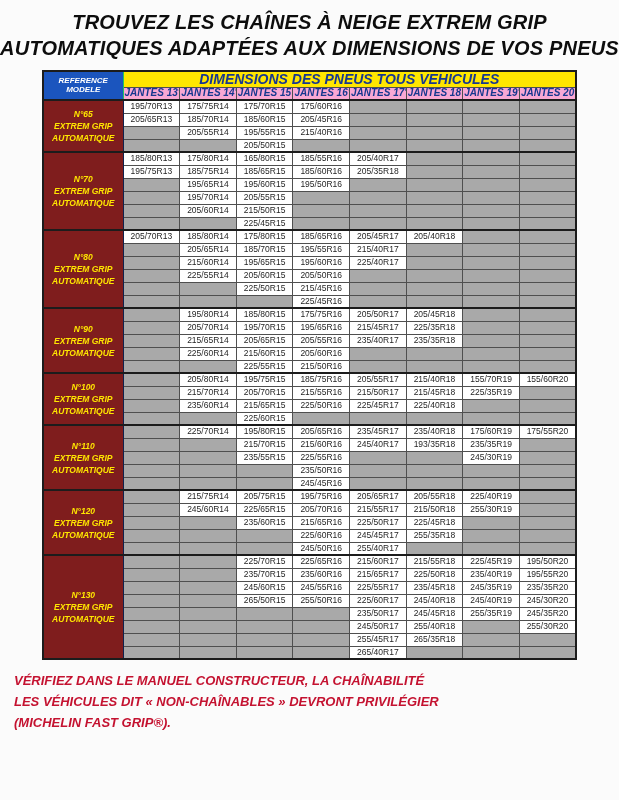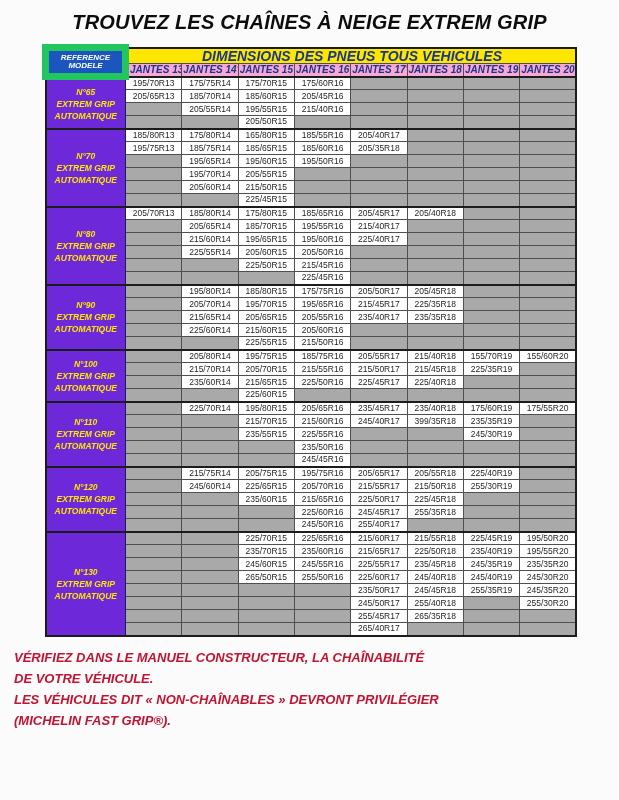--- a/index.html
+++ b/index.html
@@ -42,39 +42,39 @@
     line-height: 1.05;
     overflow: hidden;
     white-space: nowrap;
   }
   th.corner {
     background: #1b55be;
     color: #ffffff;
     font-weight: bold;
     font-style: italic;
     font-size: 8px;
-    border: 7px solid #22c55e;
+    border: 1px solid #22c55e;
   }
   th.corner span { display: block; }
   .group-hdr {
     background: #ffe600;
     color: #17388f;
     font-weight: bold;
     font-style: italic;
     font-size: 14px;
   }
   .col-hdr {
     background: #f9a8d4;
     color: #17388f;
     font-weight: bold;
     font-style: italic;
     font-size: 10px;
   }
   td.model {
-    background: #6d28d9;
+    background: #7f1d1d;
     color: #ffe600;
     font-weight: bold;
     font-style: italic;
     font-size: 8.5px;
     border: 1px solid #10224d;
   }
   td.model div { line-height: 12px; }
   td.size {
     background: #ffffff;
     color: #1f1f1f;
@@ -93,20 +93,21 @@
   .footer-heading { font-size: 17px; line-height: 22px; letter-spacing: 0.3px; }
   .footer-line { font-size: 13px; line-height: 21px; white-space: nowrap; }
 </style>
 </head>
 <body>
 
 <div class="page">
 
   <h1 class="title">
     <span>TROUVEZ LES CHAÎNES À NEIGE EXTREM GRIP</span>
+    <span>AUTOMATIQUES ADAPTÉES AUX DIMENSIONS DE VOS PNEUS</span>
   </h1>
 
   <table class="chains-table">
     <colgroup>
       <col class="ref-col">
       <col>
         <col>
         <col>
         <col>
         <col>
@@ -423,21 +424,21 @@
           <td class="size">235/40R18</td>
           <td class="size">175/60R19</td>
           <td class="size">175/55R20</td>
         </tr>
         <tr>
           <td class="empty"></td>
           <td class="empty"></td>
           <td class="size">215/70R15</td>
           <td class="size">215/60R16</td>
           <td class="size">245/40R17</td>
-          <td class="size">399/35R18</td>
+          <td class="size">193/35R18</td>
           <td class="size">235/35R19</td>
           <td class="empty"></td>
         </tr>
         <tr>
           <td class="empty"></td>
           <td class="empty"></td>
           <td class="size">235/55R15</td>
           <td class="size">225/55R16</td>
           <td class="empty"></td>
           <td class="empty"></td>
@@ -602,18 +603,17 @@
           <td class="size">265/40R17</td>
           <td class="empty"></td>
           <td class="empty"></td>
           <td class="empty"></td>
         </tr>
       </tbody>
   </table>
 
   <div class="footer">
     <p class="footer-line">VÉRIFIEZ DANS LE MANUEL CONSTRUCTEUR, LA CHAÎNABILITÉ</p>
-    <p class="footer-line">DE VOTRE VÉHICULE.</p>
     <p class="footer-line">LES VÉHICULES DIT « NON-CHAÎNABLES » DEVRONT PRIVILÉGIER</p>
     <p class="footer-line">(MICHELIN FAST GRIP®).</p>
   </div>
 
 </div>
 
 </body></html>

